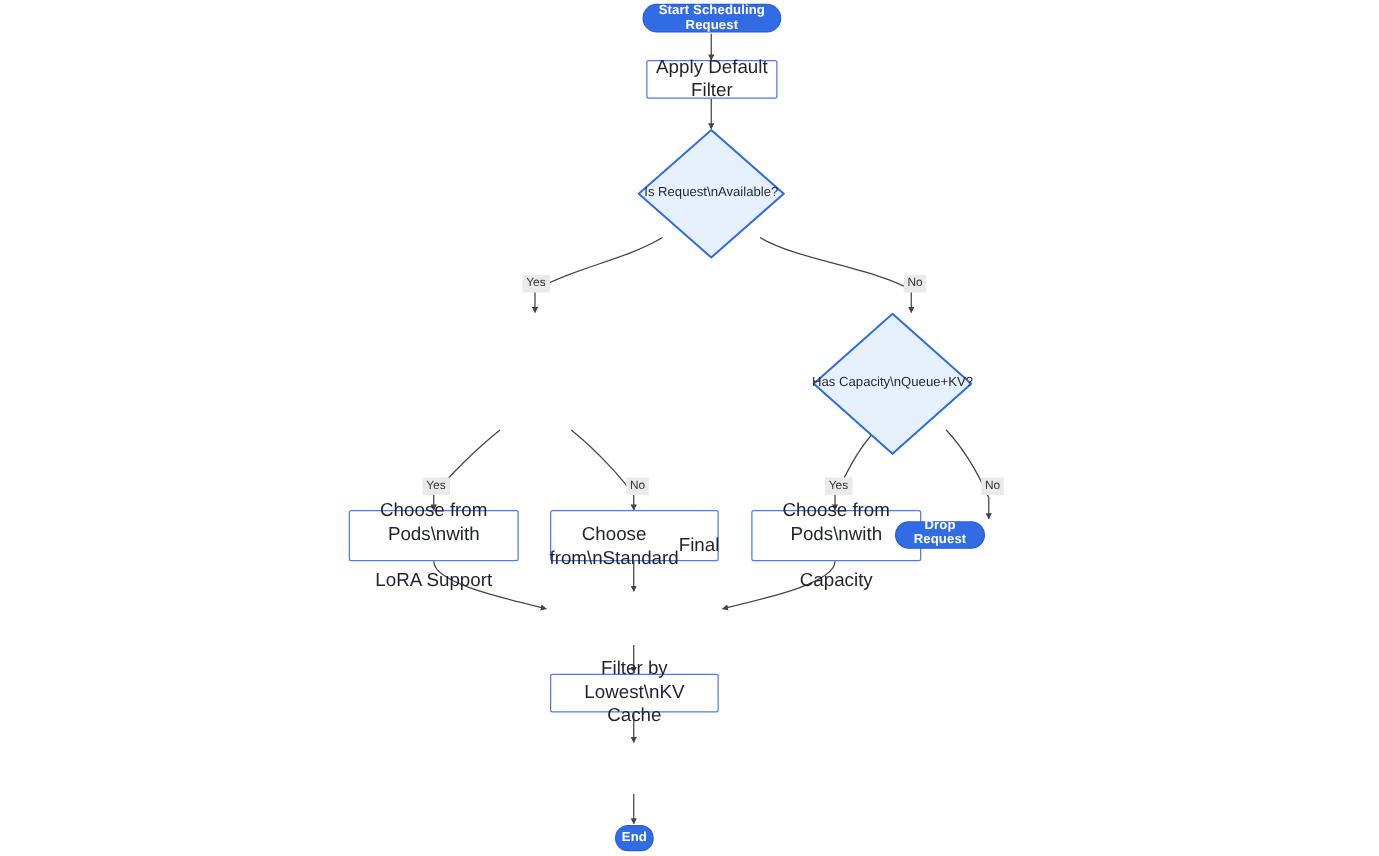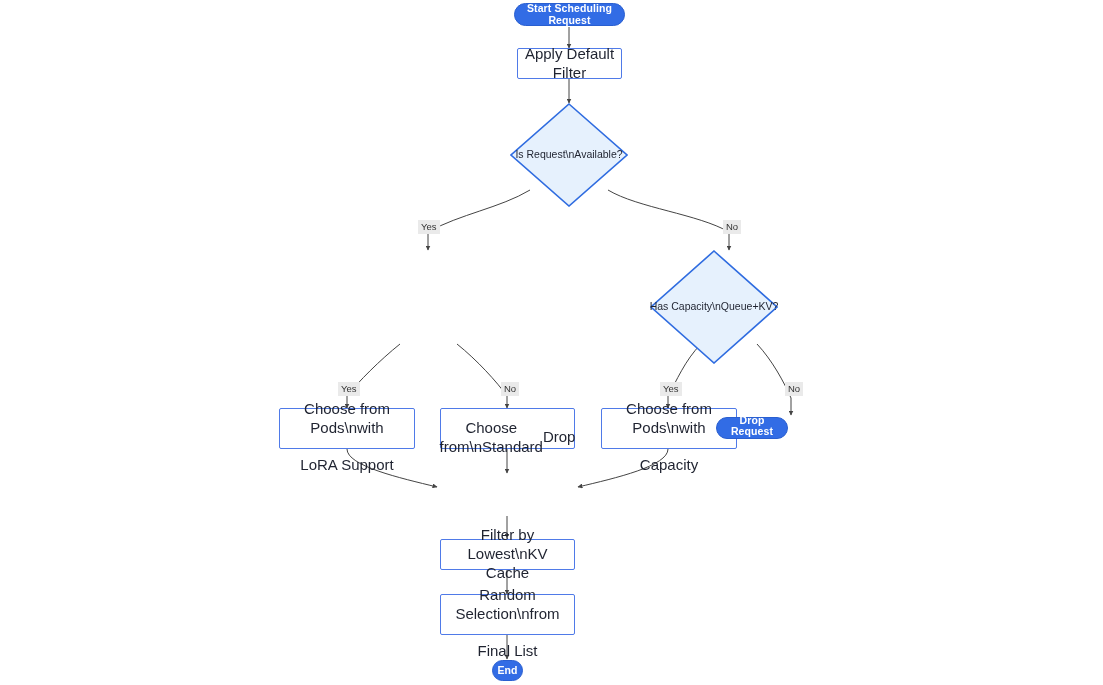--- a/index.html
+++ b/index.html
@@ -173,39 +173,35 @@
   <div class="edge-label" style="left:660px; top:382px;">Yes</div>
   <div class="edge-label" style="left:785px; top:382px;">No</div>
 
   <div class="node rect" style="left:279px; top:408px; width:136px; height:41px; flex-direction:column;">
     <span class="node-line">Choose from Pods\nwith</span>
     <span class="node-line">LoRA Support</span>
   </div>
 
   <div class="node rect" style="left:440px; top:408px; width:135px; height:41px; flex-direction:row;">
     <span class="node-line">Choose from\nStandard</span>
-    <span class="node-line">Drop</span>
+    <span class="node-line">Final</span>
   </div>
 
   <div class="node rect" style="left:601px; top:408px; width:136px; height:41px; flex-direction:column;">
     <span class="node-line">Choose from Pods\nwith</span>
     <span class="node-line">Capacity</span>
   </div>
 
   <div class="node pill" style="left:716px; top:417px; width:72px; height:22px;align-items:flex-end;">
     <span>Drop Request</span>
   </div>
 
 
   <div class="node rect" style="left:440px; top:539px; width:135px; height:31px;">
     <span>Filter by Lowest\nKV Cache</span>
   </div>
 
-  <div class="node rect" style="left:440px; top:594px; width:135px; height:41px; flex-direction:column;">
-    <span class="node-line">Random Selection\nfrom</span>
-    <span class="node-line">Final List</span>
-  </div>
 
   <div class="node pill" style="left:492px; top:660px; width:31px; height:21px;">
     <span>End</span>
   </div>
 
 </div>
 
 </body></html>

